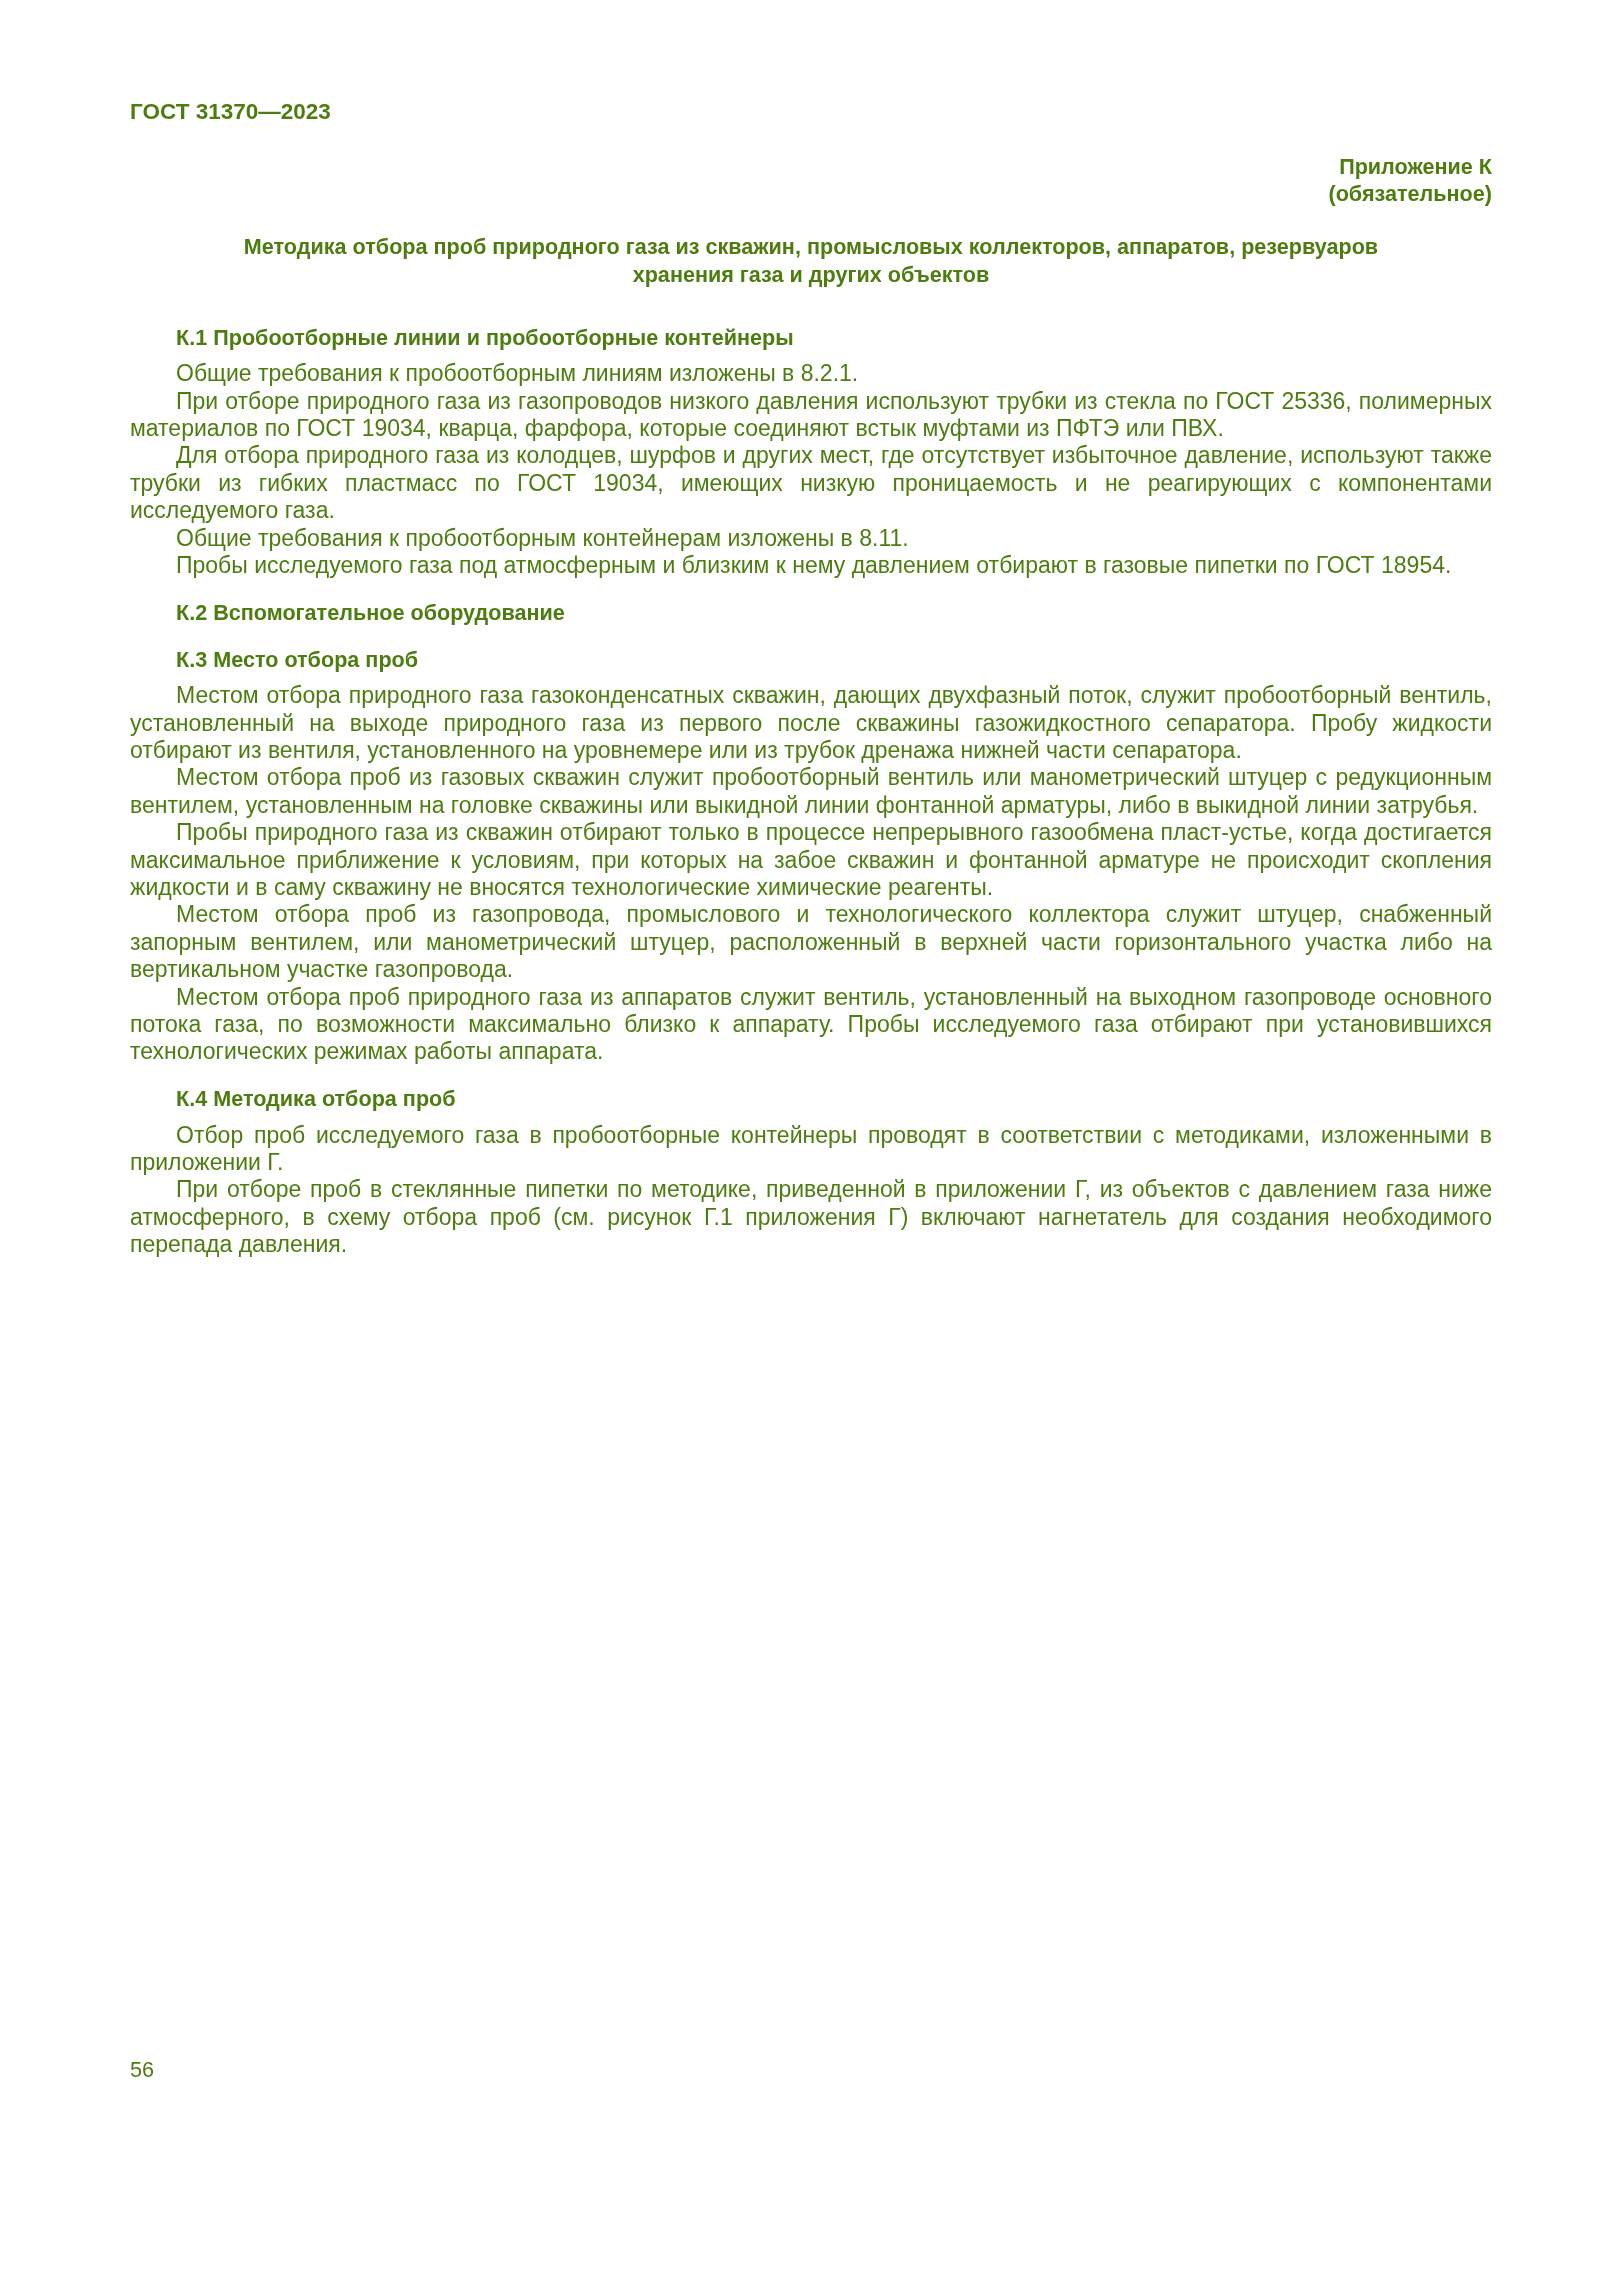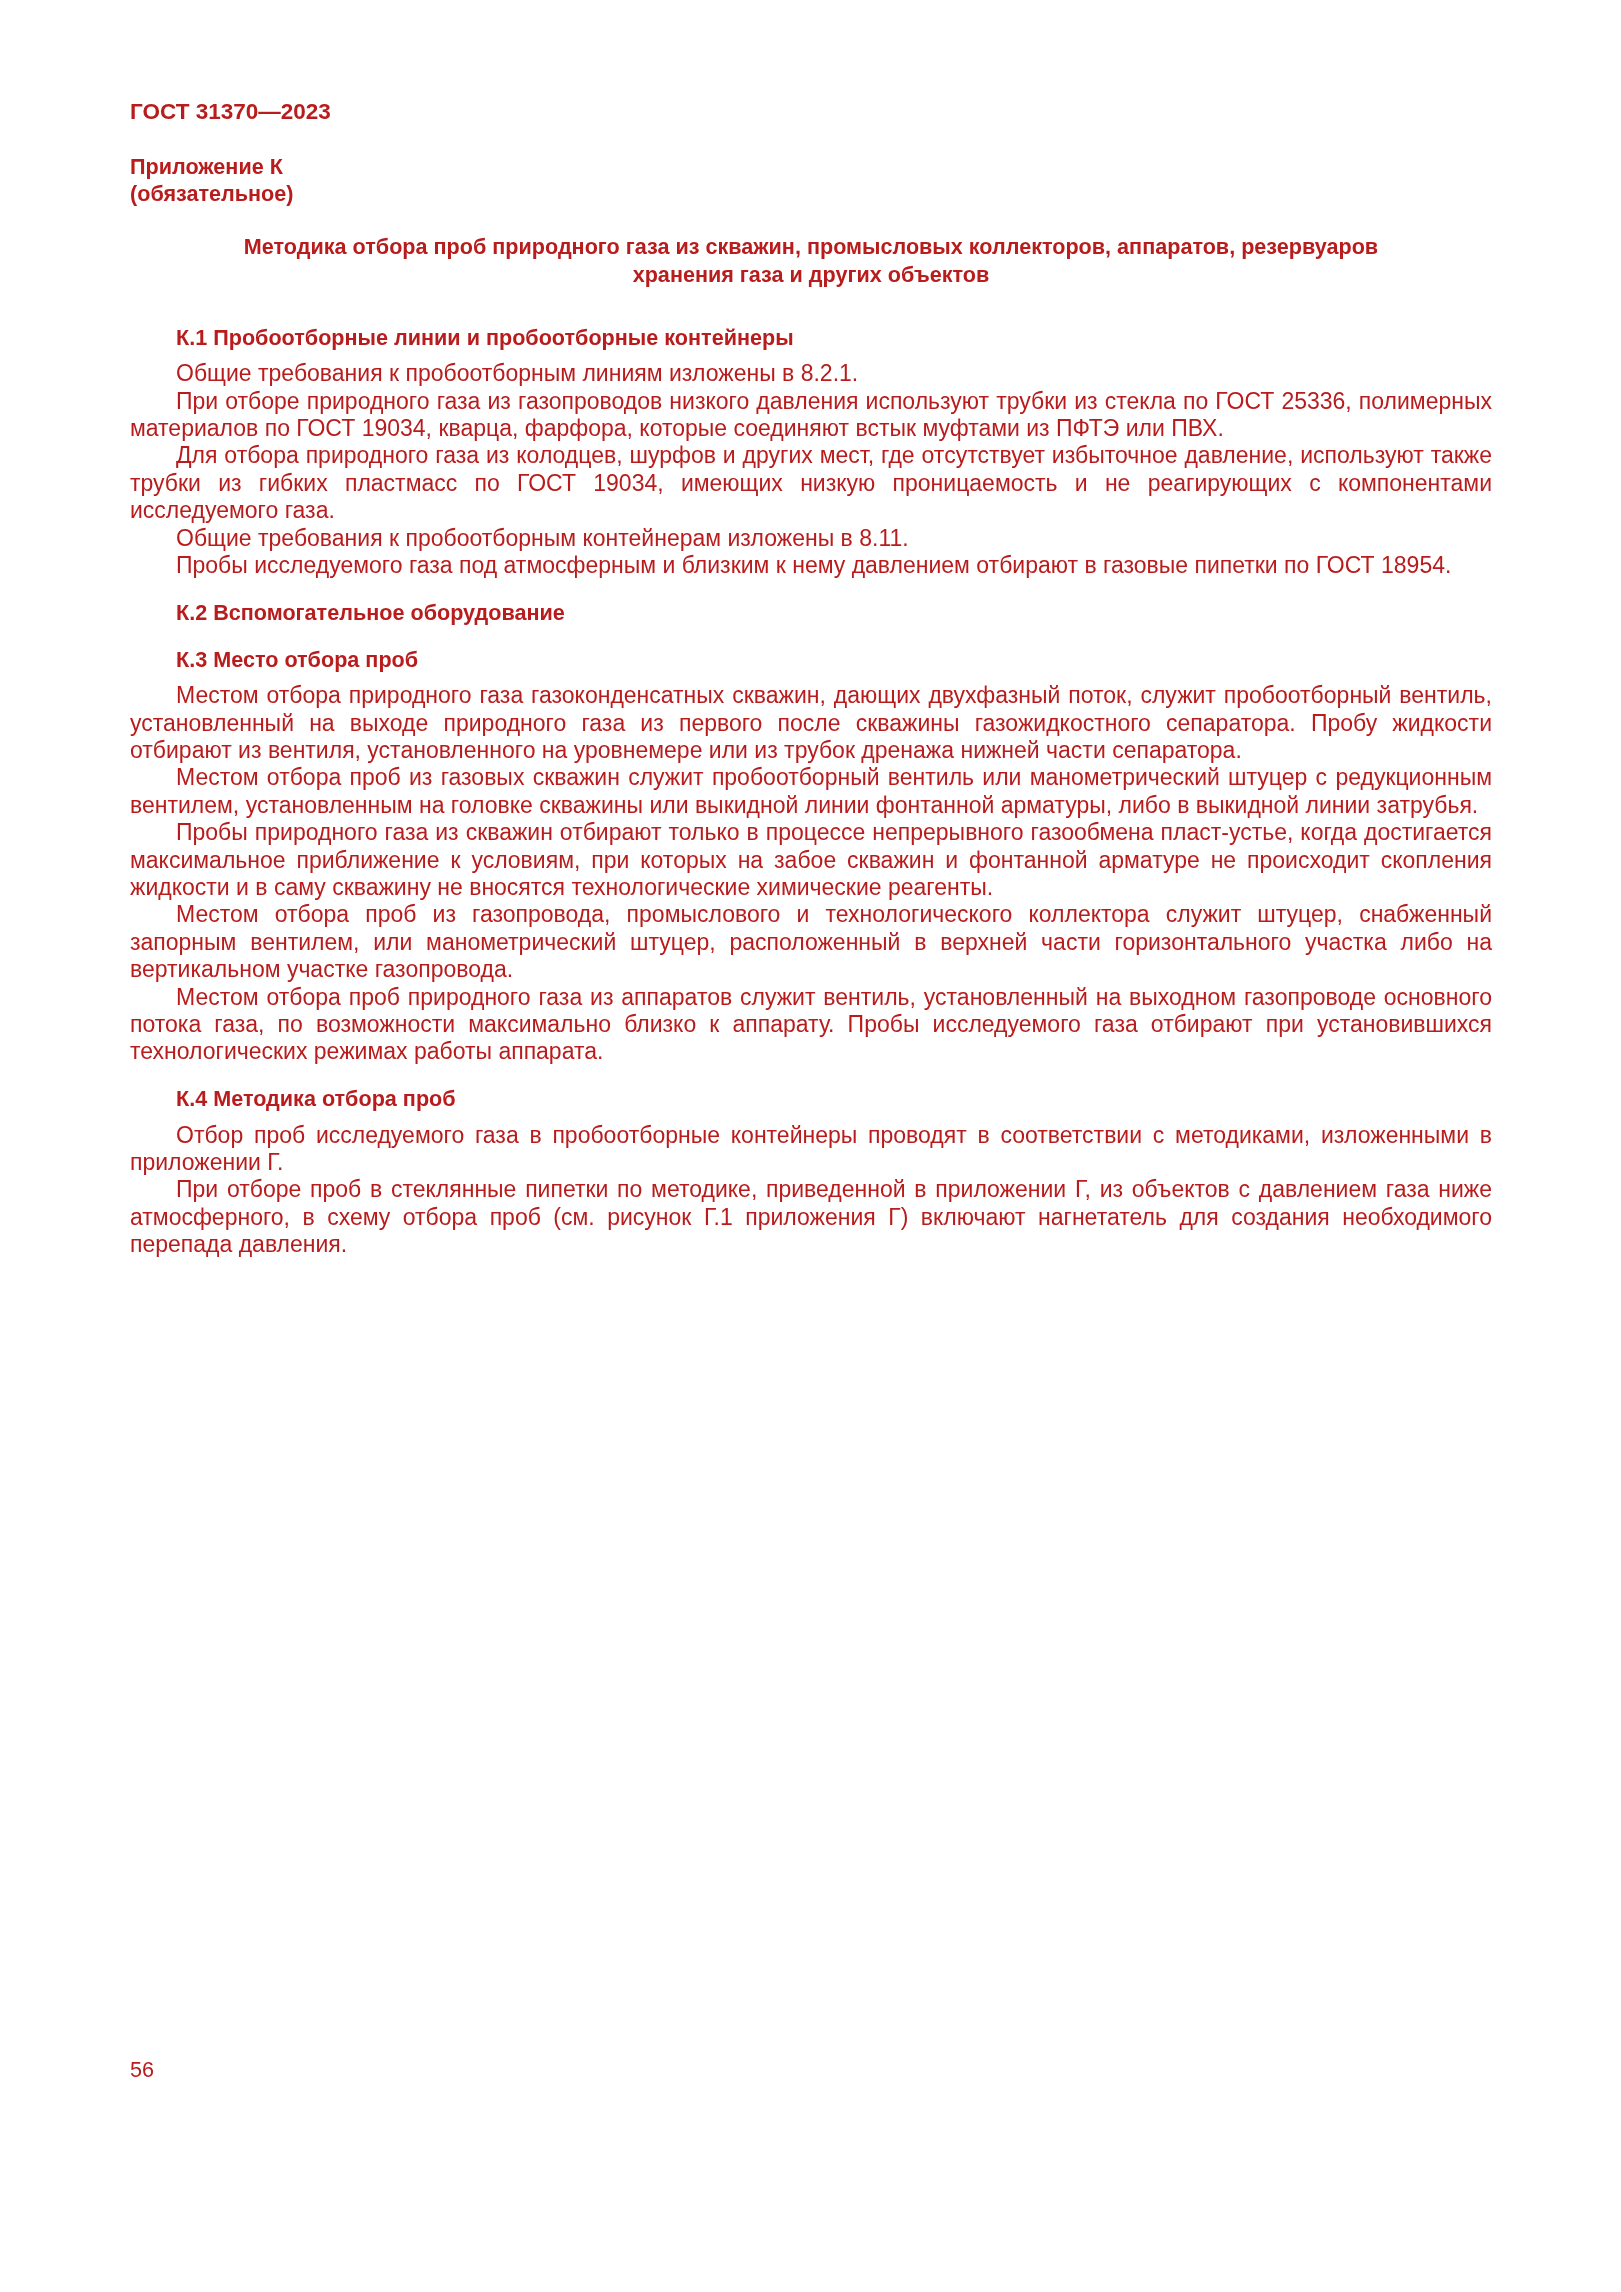--- a/index.html
+++ b/index.html
@@ -7,38 +7,38 @@
     padding: 0;
     background: #e8e8e8;
   }
   .page {
     position: relative;
     width: 1621px;
     height: 2293px;
     margin: 0 auto;
     background: #ffffff;
     font-family: "Liberation Sans", sans-serif;
-    color: #b91c1c;
+    color: #4d7c0f;
     overflow: hidden;
   }
   .content {
     position: absolute;
     left: 130px;
     top: 98px;
     width: 1362px;
   }
   .running-header {
     font-size: 22.5px;
     font-weight: bold;
     line-height: 27.4px;
     text-align: left;
   }
   .appendix-head {
     margin-top: 29px;
-    text-align: left;
+    text-align: right;
   }
   .appendix-head p {
     margin: 0;
     font-size: 21.6px;
     font-weight: bold;
     line-height: 26.5px;
   }
   .doc-title {
     margin: 25.5px auto 35px auto;
     max-width: 1137px;

